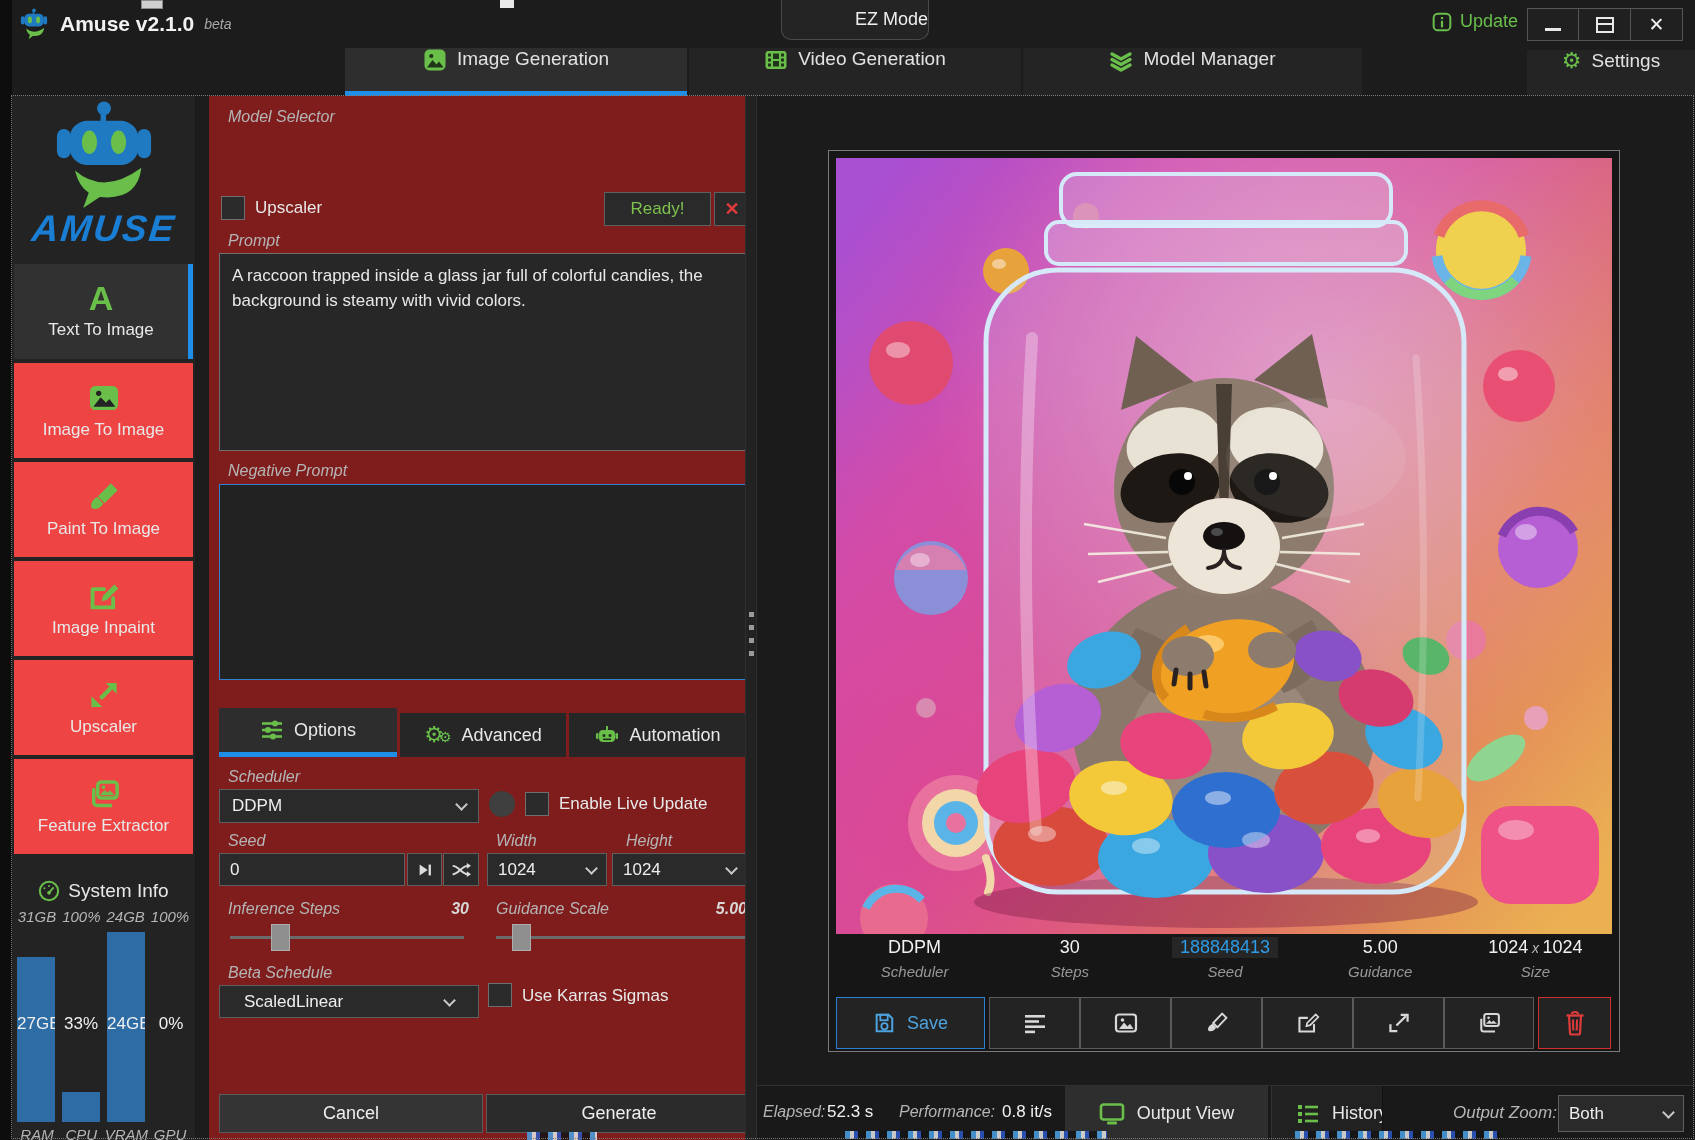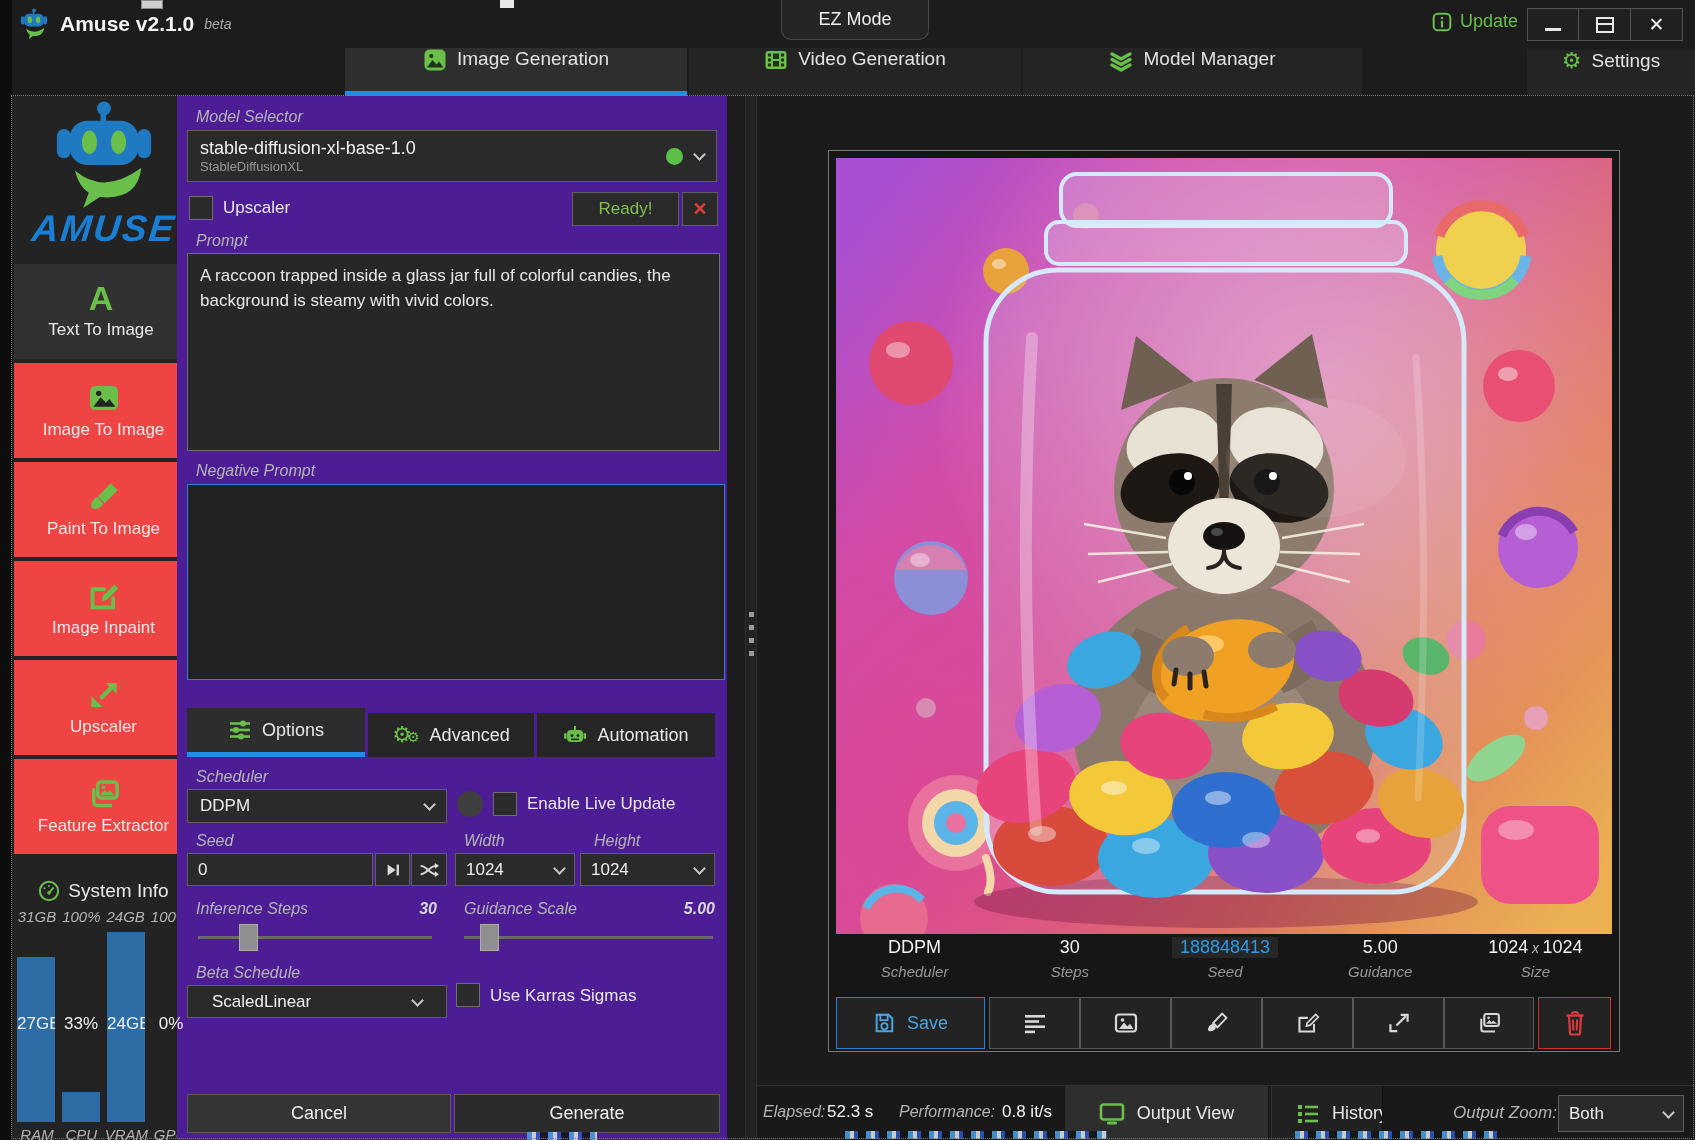--- a/index.html
+++ b/index.html
@@ -58,21 +58,21 @@
       <ellipse cx="98" cy="58" rx="10" ry="16" fill="#6abf4b"></ellipse>
       <path d="M 40 100 Q 78 134 128 96 Q 122 142 72 136 L 52 152 L 58 130 Q 44 122 40 100 Z" fill="#6abf4b"></path>
     </svg>
     <span style="font-size:21px;font-weight:bold;color:#f2f2f2;">Amuse v2.1.0</span>
     <span style="font-size:14px;font-style:italic;color:#a8a8a8;">beta</span>
   </div>
 
   <div class="abs" style="left:141px;top:0;width:22px;height:9px;background:#cfcfcf;border:1px solid #8a8a8a;"></div>
   <div class="abs" style="left:500px;top:0;width:14px;height:8px;background:#e8e8e8;"></div>
 
-  <div class="abs btn" style="left:781px;top:0;width:148px;height:40px;background:#242424;border:1px solid #4a4a4a;border-top:none;border-radius:0 0 10px 10px;font-size:18px;">
+  <div class="abs btn" style="left:781px;top:0;width:148px;height:40px;background:#242424;border:1px solid #4a4a4a;border-top:none;border-radius:0 0 10px 10px;font-size:18px;justify-content:flex-end;">
     <span>EZ Mode</span>
   </div>
 
   <div class="abs flex" style="left:1432px;top:11px;gap:8px;color:#6abf4b;font-size:18px;">
     <svg width="20" height="20" viewBox="0 0 24 24">
       <rect x="2" y="2" width="20" height="20" rx="5" fill="none" stroke="#6abf4b" stroke-width="2.4"></rect>
       <rect x="10.7" y="6" width="2.6" height="2.6" fill="#6abf4b"></rect>
       <rect x="10.7" y="10.5" width="2.6" height="8" fill="#6abf4b"></rect>
     </svg>
     <span>Update</span>
@@ -235,33 +235,23 @@
       </div>
     </div>
     <div class="abs" style="left:4px;top:1030px;width:175px;display:flex;justify-content:space-between;">
       <span class="lbl" style="font-size:15px;width:42px;text-align:center;">RAM</span>
       <span class="lbl" style="font-size:15px;width:42px;text-align:center;">CPU</span>
       <span class="lbl" style="font-size:15px;width:42px;text-align:center;">VRAM</span>
       <span class="lbl" style="font-size:15px;width:42px;text-align:center;">GPU</span>
     </div>
   </div>
 
-  <div class="abs" style="left:177px;top:96px;width:550px;height:1044px;background:#4c1d95;">
+  <div class="abs" style="left:209px;top:96px;width:550px;height:1044px;background:#7f1d1d;">
 
     <span class="abs lbl" style="left:19px;top:12px;">Model Selector</span>
-    <div class="abs select" style="left:10px;top:34px;width:530px;height:52px;padding:0 12px;">
-      <div>
-        <div style="font-size:18px;color:#f0f0f0;">stable-diffusion-xl-base-1.0</div>
-        <div style="font-size:13px;color:#9a9a9a;">StableDiffusionXL</div>
-      </div>
-      <div style="margin-left:auto;display:flex;align-items:center;gap:12px;">
-        <div style="width:17px;height:17px;border-radius:50%;background:#5dbf4a;"></div>
-        <div class="chv"></div>
-      </div>
-    </div>
 
     <div class="abs cb" style="left:12px;top:100px;"></div>
     <span class="abs" style="left:46px;top:102px;font-size:17px;">Upscaler</span>
     <div class="abs btn" style="left:395px;top:96px;width:107px;height:34px;font-size:17px;color:#7ec14f;">
       <span>Ready!</span>
     </div>
     <div class="abs btn" style="left:505px;top:96px;width:36px;height:34px;color:#e03b3b;font-size:18px;font-weight:bold;">
       <span>✕</span>
     </div>
 

